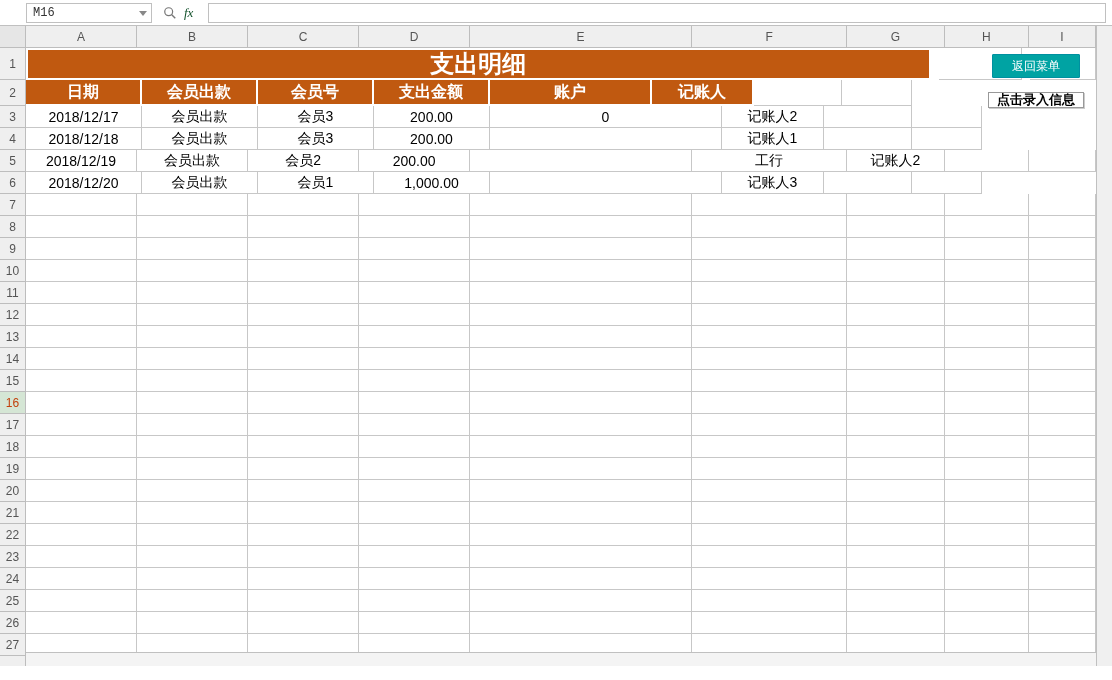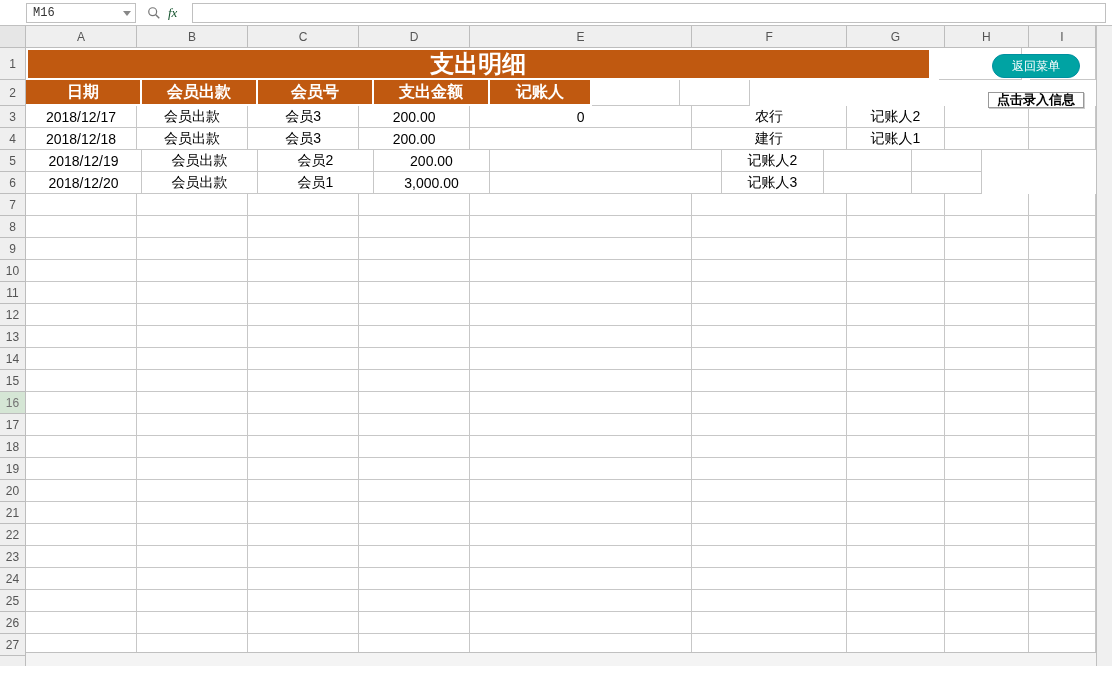--- a/index.html
+++ b/index.html
@@ -1,33 +1,33 @@
 <!DOCTYPE html>
 <html><head>
 <meta charset="utf-8">
 <style>
   * { box-sizing: border-box; margin: 0; padding: 0; }
   html, body { width: 1112px; height: 680px; font-family: Arial, "Microsoft YaHei", sans-serif; font-size: 13px; background: #fff; overflow: hidden; }
 
   
   .formula-bar { display: flex; align-items: center; height: 26px; border-bottom: 1px solid #c0c0c0; background: #fff; }
-  .name-box { width: 110px; height: 20px; margin: 0 8px 0 26px; border: 1px solid #c0c0c0; background: #fff; font-family: "Courier New", monospace; font-size: 12px; padding: 1px 6px; color: #333; display:flex; align-items:center; position:relative; }
+  .name-box { width: 126px; height: 20px; margin: 0 8px 0 26px; border: 1px solid #c0c0c0; background: #fff; font-family: "Courier New", monospace; font-size: 12px; padding: 1px 6px; color: #333; display:flex; align-items:center; position:relative; }
   .name-box::after { content:""; position:absolute; right:4px; top:7px; border-left:4px solid transparent; border-right:4px solid transparent; border-top:5px solid #888; }
   .fb-icon { width: 20px; display:flex; justify-content:center; align-items:center; color:#555; }
   .fb-fx { width:28px; font-style:italic; font-family:"Times New Roman",serif; font-size:13px; color:#14532d; padding-left:4px; }
   .formula-input { flex:1; height:20px; border:1px solid #c0c0c0; margin-right:6px; background:#fff; }
 
   
   .workspace { display:flex; height: 640px; }
   .row-gutter { width:26px; background:#efefef; border-right:1px solid #bdbdbd; }
   .corner { height:22px; background:#e6e6e6; border-bottom:1px solid #bdbdbd; }
   .row-hdr { height:22px; border-bottom:1px solid #bdbdbd; color:#555; font-size:12px; display:flex; align-items:center; justify-content:center; }
   .row-hdr.tall1 { height:32px; }
   .row-hdr.tall2 { height:26px; }
-  .row-hdr.sel { background:#d5e6d5; color:#737373; }
+  .row-hdr.sel { background:#d5e6d5; color:#c2410c; }
 
   .grid-area { flex:1; overflow:hidden; position:relative; }
   .col-headers { display:flex; height:22px; background:#efefef; border-bottom:1px solid #bdbdbd; }
   .col-hdr { border-right:1px solid #bdbdbd; color:#555; font-size:12px; display:flex; align-items:center; justify-content:center; }
 
   .sheet { position:relative; }
   .cellrow { display:flex; height:22px; }
   .cellrow.tall1 { height:32px;gap:8px; }
   .cellrow.tall2 { height:26px; }
   .cell { border-right:1px solid #c7c7c7; border-bottom:1px solid #c7c7c7; display:flex; align-items:center; justify-content:center; font-size:14px; color:#000; overflow:hidden; white-space:nowrap; }
@@ -38,21 +38,21 @@
   .cH{width:88px;} .cI{width:70px;}
 
   
   .title-merge { width:958px; border:2px solid #fff; background:#c05910; color:#fff; font-size:24px; font-weight:bold; display:flex; align-items:center; justify-content:center; }
   
   .hdr-cell { background:#c05910; color:#fff; font-size:16px; font-weight:bold; border-right:2px solid #fff; border-bottom:2px solid #fff; }
   .hdr-cell:last-child { border-right:1px solid #c7c7c7; }
 
   
   .shape-btn { position:absolute; display:flex; align-items:center; justify-content:center; font-size:13px; cursor:pointer; }
-  .btn-return { left:966px; top: 6px; width:88px; height:24px; background:#00a3a3; color:#fff; border:1px solid #0090a0; border-radius:12px; font-size:12px; }
+  .btn-return { left:966px; top: 6px; width:88px; height:24px; background:#00a3a3; color:#fff; border:1px solid #0090a0; border-radius:1px; font-size:12px; }
   .btn-enter  { left:962px; top: 44px; width:96px; height:16px; background:#fff; color:#000; border:1px solid #999; box-shadow:1px 1px 0 #ccc; font-weight:bold; }
 
   
   
   .tabstrip { position:absolute; left:0; bottom:0; height:14px; width:100%; background:#f4f4f4; border-top:1px solid #c0c0c0; }
   .scroll-v { width:16px; background:#f0f0f0; border-left:1px solid #c0c0c0; }
 </style>
 </head>
 <body>
 
@@ -129,61 +129,61 @@
     <div class="cellrow tall1">
           <div class="cell title-merge">支出明细</div>
           <div class="cell cH" style="border-bottom: 1px solid rgb(199, 199, 199);"></div>
           <div class="cell cI" style="border-bottom: 1px solid rgb(199, 199, 199);"></div>
         </div>
         <div class="cellrow tall2">
           <div class="cell cA hdr-cell">日期</div>
           <div class="cell cB hdr-cell">会员出款</div>
           <div class="cell cC hdr-cell">会员号</div>
           <div class="cell cD hdr-cell">支出金额</div>
+          <div class="cell cF hdr-cell">账户</div>
           <div class="cell cG hdr-cell">记账人</div>
           <div class="cell cH"></div>
           <div class="cell cI"></div>
         </div>
         <div class="cellrow">
           <div class="cell cA">2018/12/17</div>
           <div class="cell cB">会员出款</div>
           <div class="cell cC">会员3</div>
           <div class="cell cD">200.00</div>
           <div class="cell cE">0</div>
-          <div class="cell cF">农行</div>
           <div class="cell cG">记账人2</div>
           <div class="cell cH"></div>
           <div class="cell cI"></div>
         </div>
         <div class="cellrow">
           <div class="cell cA">2018/12/18</div>
           <div class="cell cB">会员出款</div>
           <div class="cell cC">会员3</div>
           <div class="cell cD">200.00</div>
           <div class="cell cE"></div>
-          <div class="cell cF">建行</div>
           <div class="cell cG">记账人1</div>
           <div class="cell cH"></div>
           <div class="cell cI"></div>
         </div>
         <div class="cellrow">
           <div class="cell cA">2018/12/19</div>
           <div class="cell cB">会员出款</div>
           <div class="cell cC">会员2</div>
           <div class="cell cD">200.00</div>
           <div class="cell cE"></div>
+          <div class="cell cF">工行</div>
           <div class="cell cG">记账人2</div>
           <div class="cell cH"></div>
           <div class="cell cI"></div>
         </div>
         <div class="cellrow">
           <div class="cell cA">2018/12/20</div>
           <div class="cell cB">会员出款</div>
           <div class="cell cC">会员1</div>
-          <div class="cell cD">3,000.00</div>
+          <div class="cell cD">1,000.00</div>
           <div class="cell cE"></div>
           <div class="cell cG">记账人3</div>
           <div class="cell cH"></div>
           <div class="cell cI"></div>
         </div>
         <div class="cellrow">
           <div class="cell cA"></div>
           <div class="cell cB"></div>
           <div class="cell cC"></div>
           <div class="cell cD"></div>

